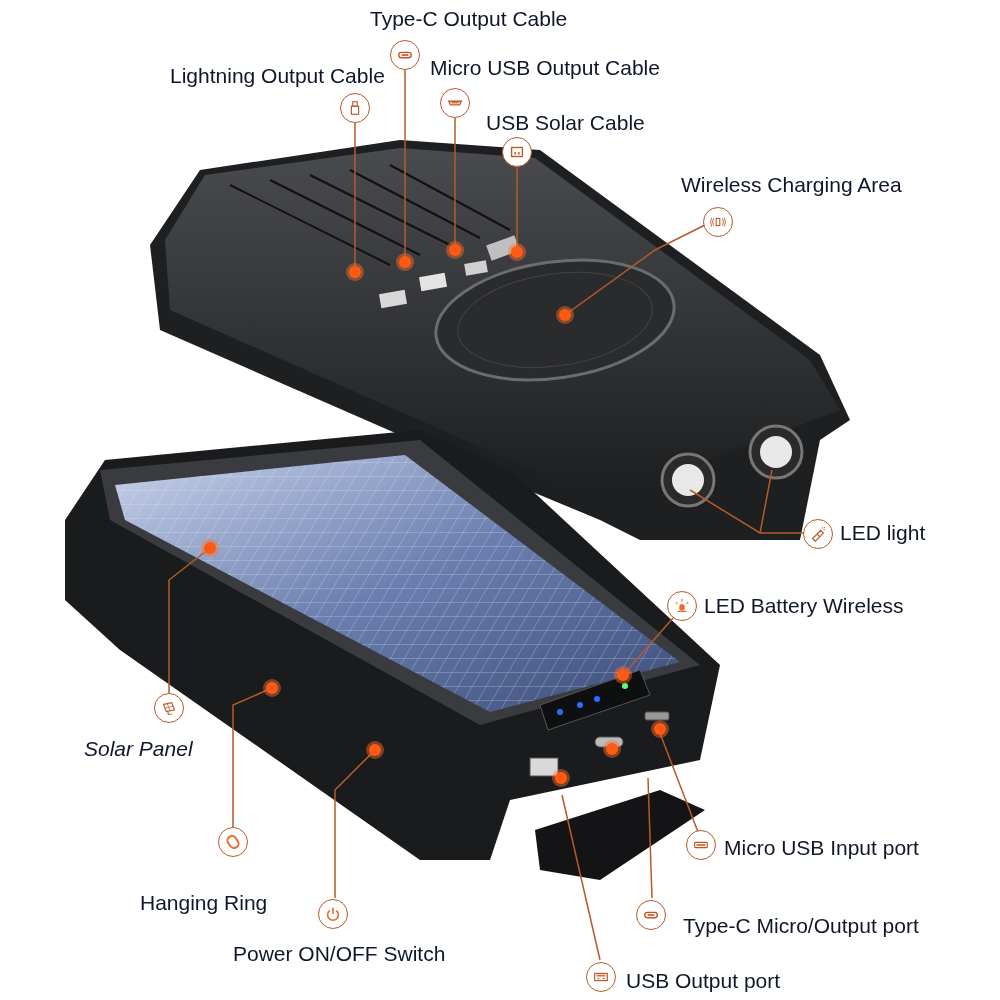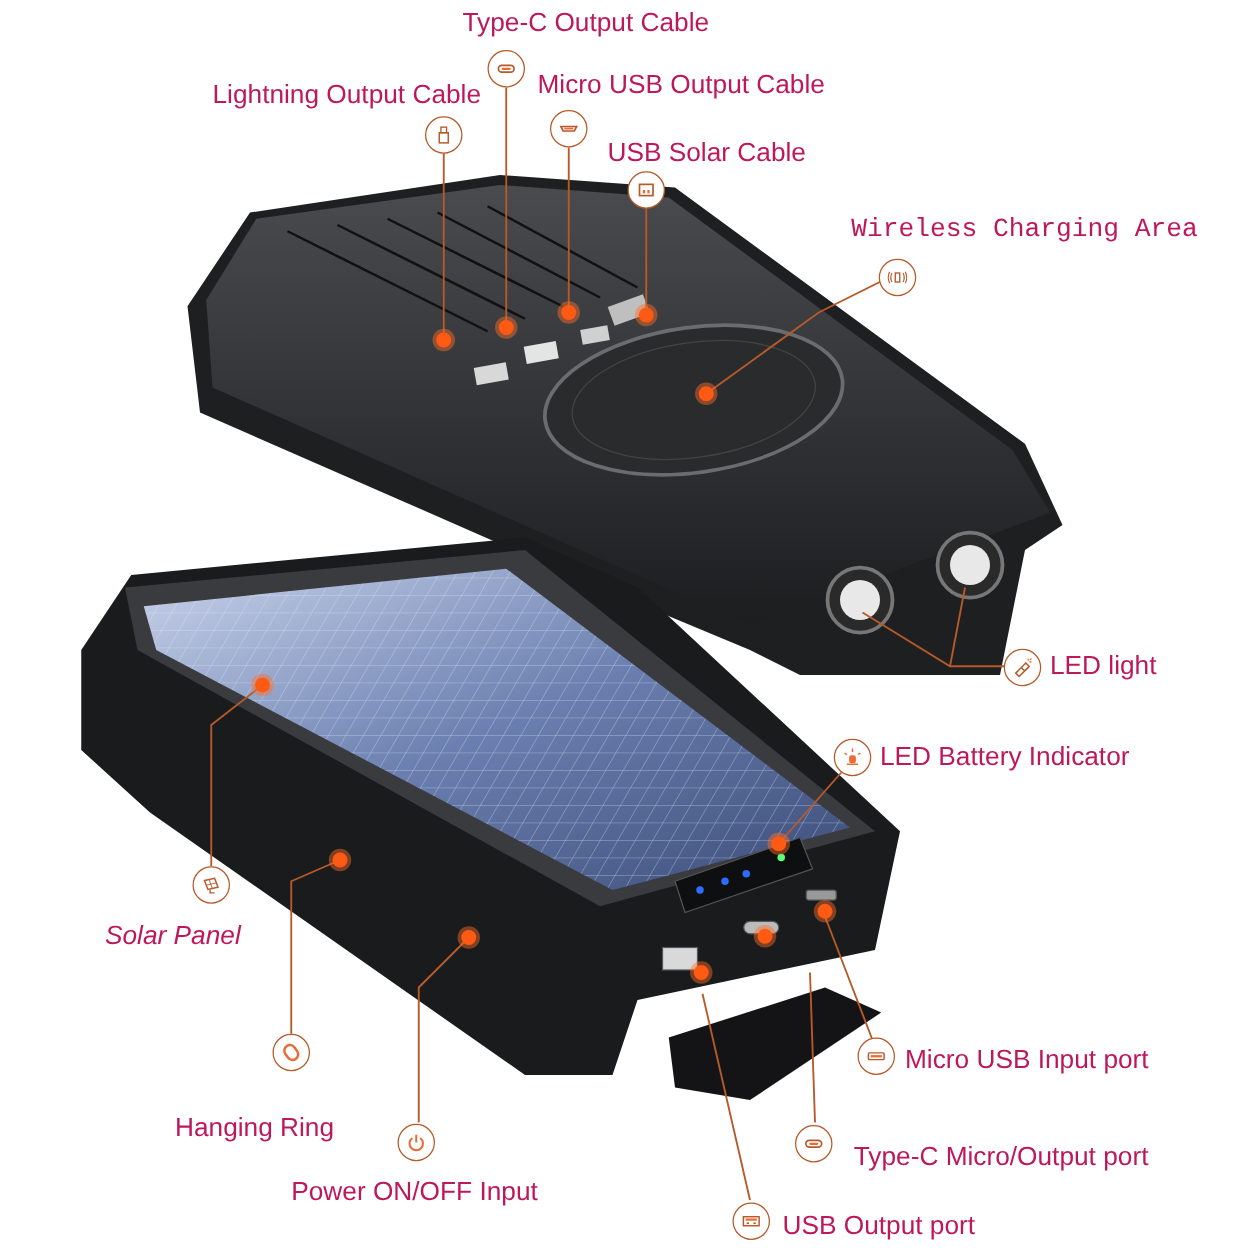--- a/index.html
+++ b/index.html
@@ -1,17 +1,17 @@
 <!DOCTYPE html>
 <html><head>
 <meta charset="utf-8">
 <style>
   html, body { margin:0; padding:0; background:#ffffff; }
   body { width:1000px; height:1000px; position:relative; overflow:hidden; font-family:"Liberation Sans", sans-serif; }
-  .label { position:absolute; color:#be185d; font-size:21px; white-space:nowrap; line-height:1; }
+  .label { position:absolute; color:#0f172a; font-size:21px; white-space:nowrap; line-height:1; }
   .callout { position:absolute; width:30px; height:30px; border:1.5px solid #b65a2a; border-radius:50%; box-sizing:border-box; background:#fff; display:flex; align-items:center; justify-content:center; }
   .callout svg { width:18px; height:18px; }
   .dot { position:absolute; width:12px; height:12px; border-radius:50%; background:#ff5a14; box-shadow:0 0 0 3px rgba(255,110,40,0.45); }
   svg.lines { position:absolute; left:0; top:0; }
 </style>
 </head>
 <body>
 
 <svg class="lines" width="1000" height="1000" viewBox="0 0 1000 1000">
   <defs>
@@ -131,37 +131,37 @@
 
 <div class="label" style="left:486px;top:112px;">USB Solar Cable</div>
 <div class="callout" style="left:502px;top:137px;">
   <svg viewBox="0 0 20 20">
       <rect x="4" y="5" width="12" height="10" fill="none" stroke="#b65a2a" stroke-width="1.5"></rect>
       <rect x="7" y="10" width="2" height="3" fill="#ec6a33"></rect>
       <rect x="11" y="10" width="2" height="3" fill="#ec6a33"></rect>
     </svg>
 </div>
 
-<div class="label" style="left:681px;top:174px;font-family:Liberation Mono, monospace;">Wireless Charging Area</div>
+<div class="label" style="left:681px;top:174px;">Wireless Charging Area</div>
 <div class="callout" style="left:703px;top:207px;">
   <svg viewBox="0 0 20 20">
       <rect x="8" y="6" width="4" height="8" fill="none" stroke="#b65a2a" stroke-width="1.2"></rect>
       <path d="M5 6 Q3 10 5 14 M15 6 Q17 10 15 14 M3 5 Q0.5 10 3 15 M17 5 Q19.5 10 17 15" fill="none" stroke="#b65a2a" stroke-width="1"></path>
     </svg>
 </div>
 
 <div class="label" style="left:840px;top:522px;">LED light</div>
 <div class="callout" style="left:803px;top:519px;">
   <svg viewBox="0 0 20 20">
       <path d="M4 15 L9 10 L12 13 L7 18 Z M9 10 L13 6 L16 9 L12 13" fill="none" stroke="#b65a2a" stroke-width="1.3"></path>
       <path d="M15 2 V4 M18 5 H16 M18 2 L16.5 3.5" stroke="#ec6a33" stroke-width="1"></path>
     </svg>
 </div>
 
-<div class="label" style="left:704px;top:595px;">LED Battery Indicator</div>
+<div class="label" style="left:704px;top:595px;">LED Battery Wireless</div>
 <div class="callout" style="left:667px;top:591px;">
   <svg viewBox="0 0 20 20">
       <rect x="7" y="8" width="6" height="7" rx="2" fill="#ec6a33"></rect>
       <path d="M10 2 V5 M3 6 L5 7.5 M17 6 L15 7.5 M5 16 H15" stroke="#ec6a33" stroke-width="1.3"></path>
     </svg>
 </div>
 
 <div class="callout" style="left:154px;top:693px;">
   <svg viewBox="0 0 20 20">
       <path d="M4 6 L13 4 L16 12 L7 14 Z" fill="none" stroke="#b65a2a" stroke-width="1.3"></path>
@@ -177,21 +177,21 @@
     </svg>
 </div>
 <div class="label" style="left:140px;top:876px;margin-top:16px;">Hanging Ring</div>
 
 <div class="callout" style="left:318px;top:899px;">
   <svg viewBox="0 0 20 20">
       <path d="M6.5 6 A6 6 0 1 0 13.5 6" fill="none" stroke="#ec6a33" stroke-width="1.8"></path>
       <line x1="10" y1="3" x2="10" y2="10" stroke="#ec6a33" stroke-width="1.8"></line>
     </svg>
 </div>
-<div class="label" style="left:233px;top:943px;">Power ON/OFF Input</div>
+<div class="label" style="left:233px;top:943px;">Power ON/OFF Switch</div>
 
 <div class="callout" style="left:686px;top:830px;">
   <svg viewBox="0 0 20 20">
       <rect x="3" y="7" width="14" height="6" rx="1" fill="none" stroke="#b65a2a" stroke-width="1.3"></rect>
       <rect x="5" y="9" width="10" height="2" fill="#ec6a33"></rect>
     </svg>
 </div>
 <div class="label" style="left:724px;top:837px;">Micro USB Input port</div>
 
 <div class="callout" style="left:636px;top:900px;">

